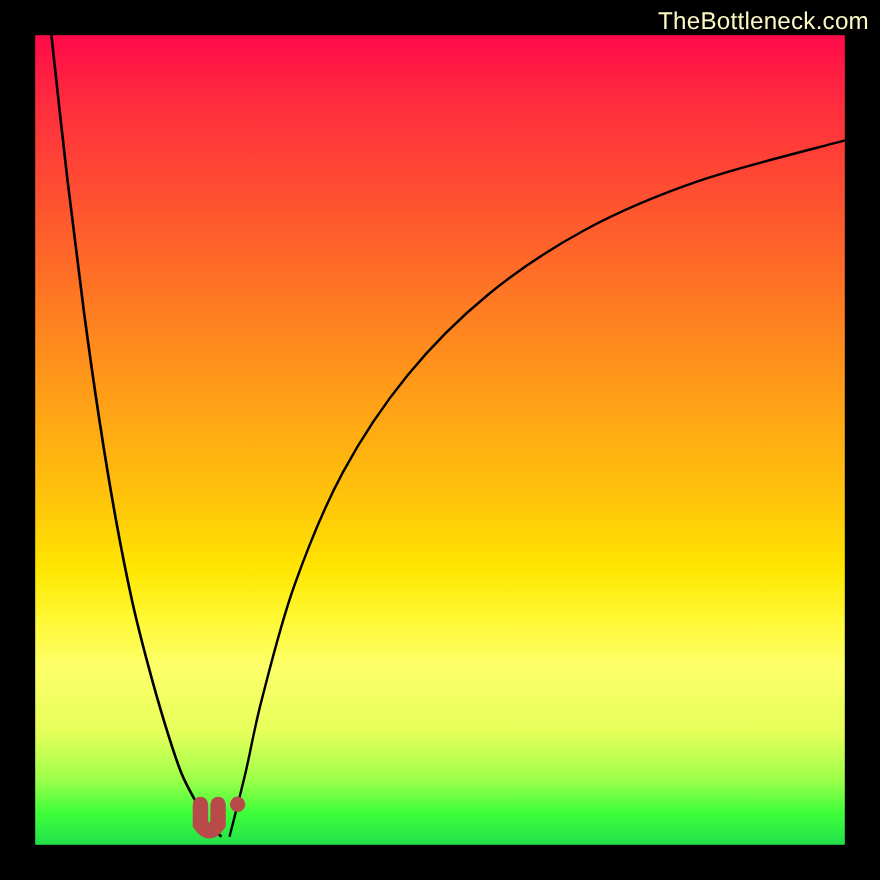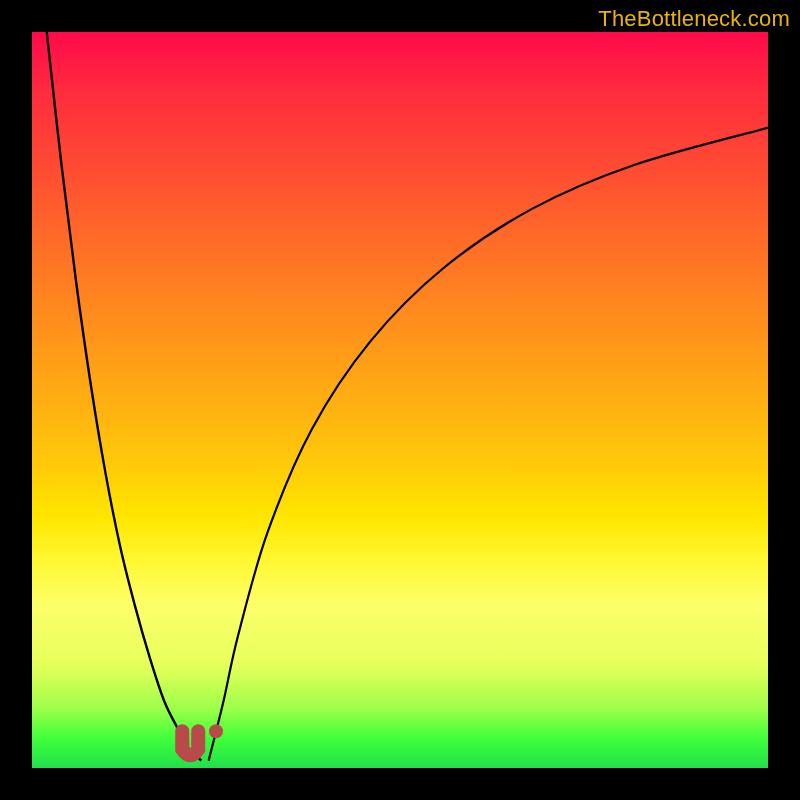--- a/index.html
+++ b/index.html
@@ -40,21 +40,21 @@
       #e6ff5a 86%,
       #9cff4a 92%,
       #3fff3a 96%,
       #22e04a 100%
     );
   }
   .watermark {
     position: absolute;
     top: 6px;
     right: 10px;
-    color: #eab308;
+    color: #fef9c3;
     font-size: 22px;
     letter-spacing: 0.2px;
     user-select: none;
   }
   svg.curves {
     position: absolute;
     left: 0;
     top: 0;
     width: 736px;
     height: 736px;

